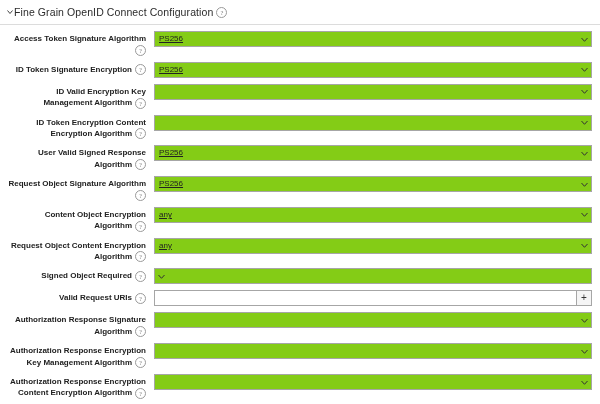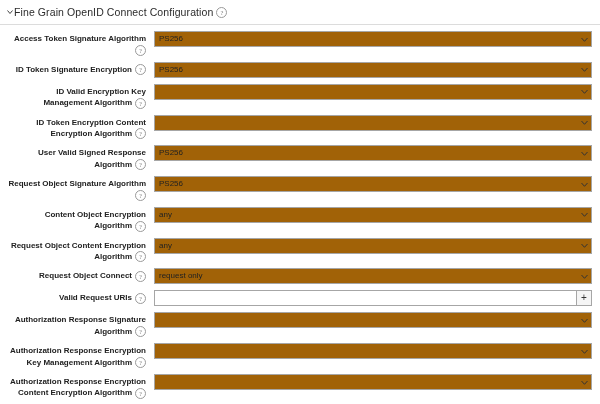--- a/index.html
+++ b/index.html
@@ -78,26 +78,27 @@
   }
   .form-label .lbl-text { vertical-align: middle; font-weight: bold; }
   .form-control {
     flex: 1 1 auto;
     min-width: 0;
   }
   .select-box {
     position: relative;
     height: 16px;
     border: 1px solid #a6a6a6;
-    background: #a16207;
+    background: #84cc16;
     box-sizing: border-box;
     font-size: 8px;
     display: flex;
     align-items: center;
     cursor: default;
+    text-decoration: underline;
   }
   .select-value {
     padding-left: 4px;
     color: #222222;
     white-space: nowrap;
     overflow: hidden;
     text-overflow: ellipsis;
     flex: 1 1 auto;
     line-height: 14px;
   }
@@ -261,24 +262,23 @@
             <span class="select-value">any</span>
             <span class="select-arrow">
               <svg width="9" height="9" viewBox="0 0 9 9" aria-hidden="true">
                 <path d="M1.5 3 L4.5 6.3 L7.5 3" fill="none" stroke="#333" stroke-width="1"></path>
               </svg>
             </span>
           </div>
         </div>
       </div>
       <div class="form-row">
-        <div class="form-label"><span class="lbl-text">Request Object Connect</span><span class="help-icon">?</span></div>
-        <div class="form-control">
-          <div class="select-box">
-            <span class="select-value">request only</span>
+        <div class="form-label"><span class="lbl-text">Signed Object Required</span><span class="help-icon">?</span></div>
+        <div class="form-control">
+          <div class="select-box">
             <span class="select-arrow">
               <svg width="9" height="9" viewBox="0 0 9 9" aria-hidden="true">
                 <path d="M1.5 3 L4.5 6.3 L7.5 3" fill="none" stroke="#333" stroke-width="1"></path>
               </svg>
             </span>
           </div>
         </div>
       </div>
       <div class="form-row">
         <div class="form-label"><span class="lbl-text">Valid Request URIs</span><span class="help-icon">?</span></div>

